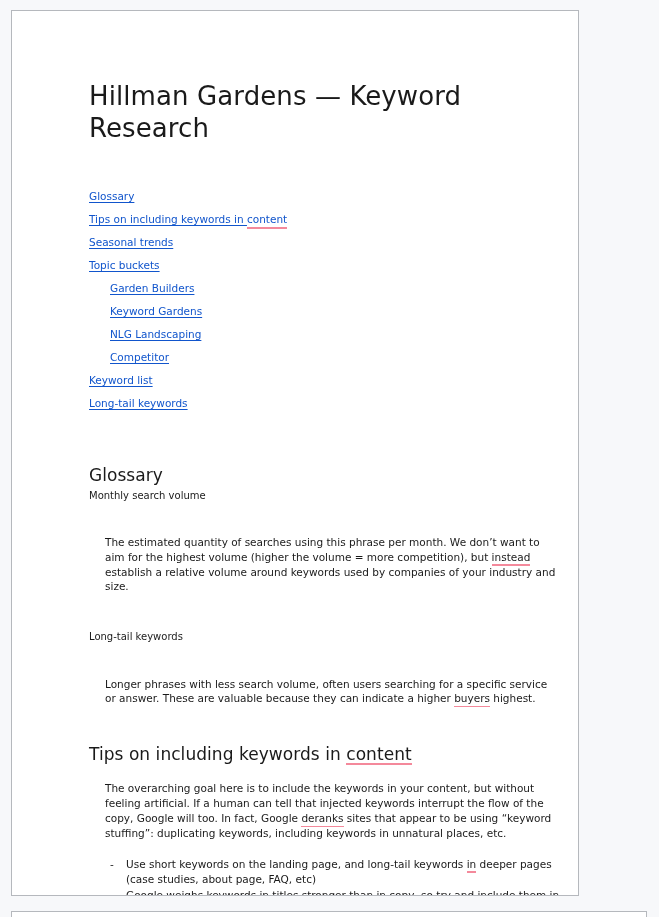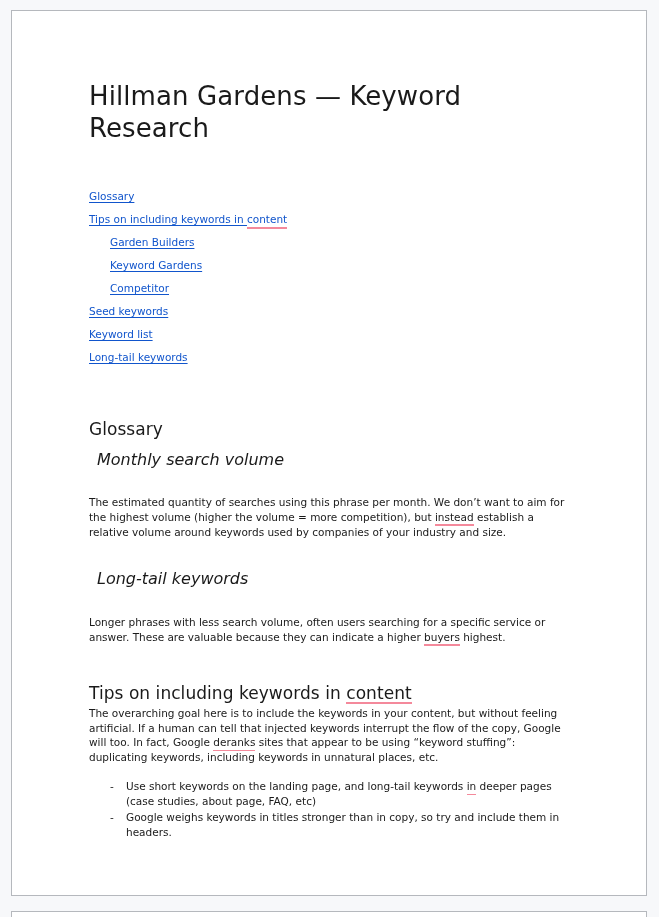--- a/index.html
+++ b/index.html
@@ -13,21 +13,21 @@
     background: #f7f8fa;
     font-family: "DejaVu Sans", "Liberation Sans", sans-serif;
     overflow: hidden;
   }
 
   
   .page {
     position: absolute;
     left: 11px;
     top: 10px;
-    width: 636px;
+    width: 568px;
     height: 886px;
     background: #ffffff;
     border: 1px solid #b5b8bd;
     box-sizing: border-box;
     overflow: hidden;
   }
   .page-next {
     position: absolute;
     left: 11px;
     top: 911px;
@@ -114,32 +114,31 @@
     content: "";
     position: absolute;
     left: 0;
     right: 0;
     bottom: 0px;
     height: 2px;
     background: #f4899b;
   }
 
   .term {
-    font-size: 16px;
-    font-style: italic;
-    color: #1a1a1a;
-    margin: 8px;
+    font-size: 10px;
+    color: #1a1a1a;
+    margin: 0;
     line-height: 1.42;
   }
 
   p.body {
     font-size: 10.5px;
     color: #1a1a1a;
     line-height: 1.42;
-    margin: 0;
+    margin: 16px;
   }
   .gap-md { height: 16px; }
   .gap-lg { height: 20px; }
 
   .misspell-inline {
     position: relative;
     display: inline-block;
   }
   .misspell-inline::after {
     content: "";
@@ -179,31 +178,37 @@
 
     <h1 class="doc-title">Hillman Gardens — Keyword Research</h1>
 
     <nav class="toc">
       <div class="toc-item">
         <span class="toc-link">Glossary</span>
       </div>
       <div class="toc-item">
         <span class="toc-link"><span>Tips on including keywords in </span><span class="misspell">content</span></span>
       </div>
+      <div class="toc-item">
+        <span class="toc-link">Seasonal trends</span>
+      </div>
+      <div class="toc-item">
+        <span class="toc-link">Topic buckets</span>
+      </div>
       <div class="toc-item level-2">
         <span class="toc-link">Garden Builders</span>
       </div>
       <div class="toc-item level-2">
         <span class="toc-link">Keyword Gardens</span>
       </div>
       <div class="toc-item level-2">
+        <span class="toc-link">NLG Landscaping</span>
+      </div>
+      <div class="toc-item level-2">
         <span class="toc-link">Competitor</span>
-      </div>
-      <div class="toc-item">
-        <span class="toc-link">Seed keywords</span>
       </div>
       <div class="toc-item">
         <span class="toc-link">Keyword list</span>
       </div>
       <div class="toc-item">
         <span class="toc-link">Long-tail keywords</span>
       </div>
     </nav>
 
     <section class="section sec-glossary">

